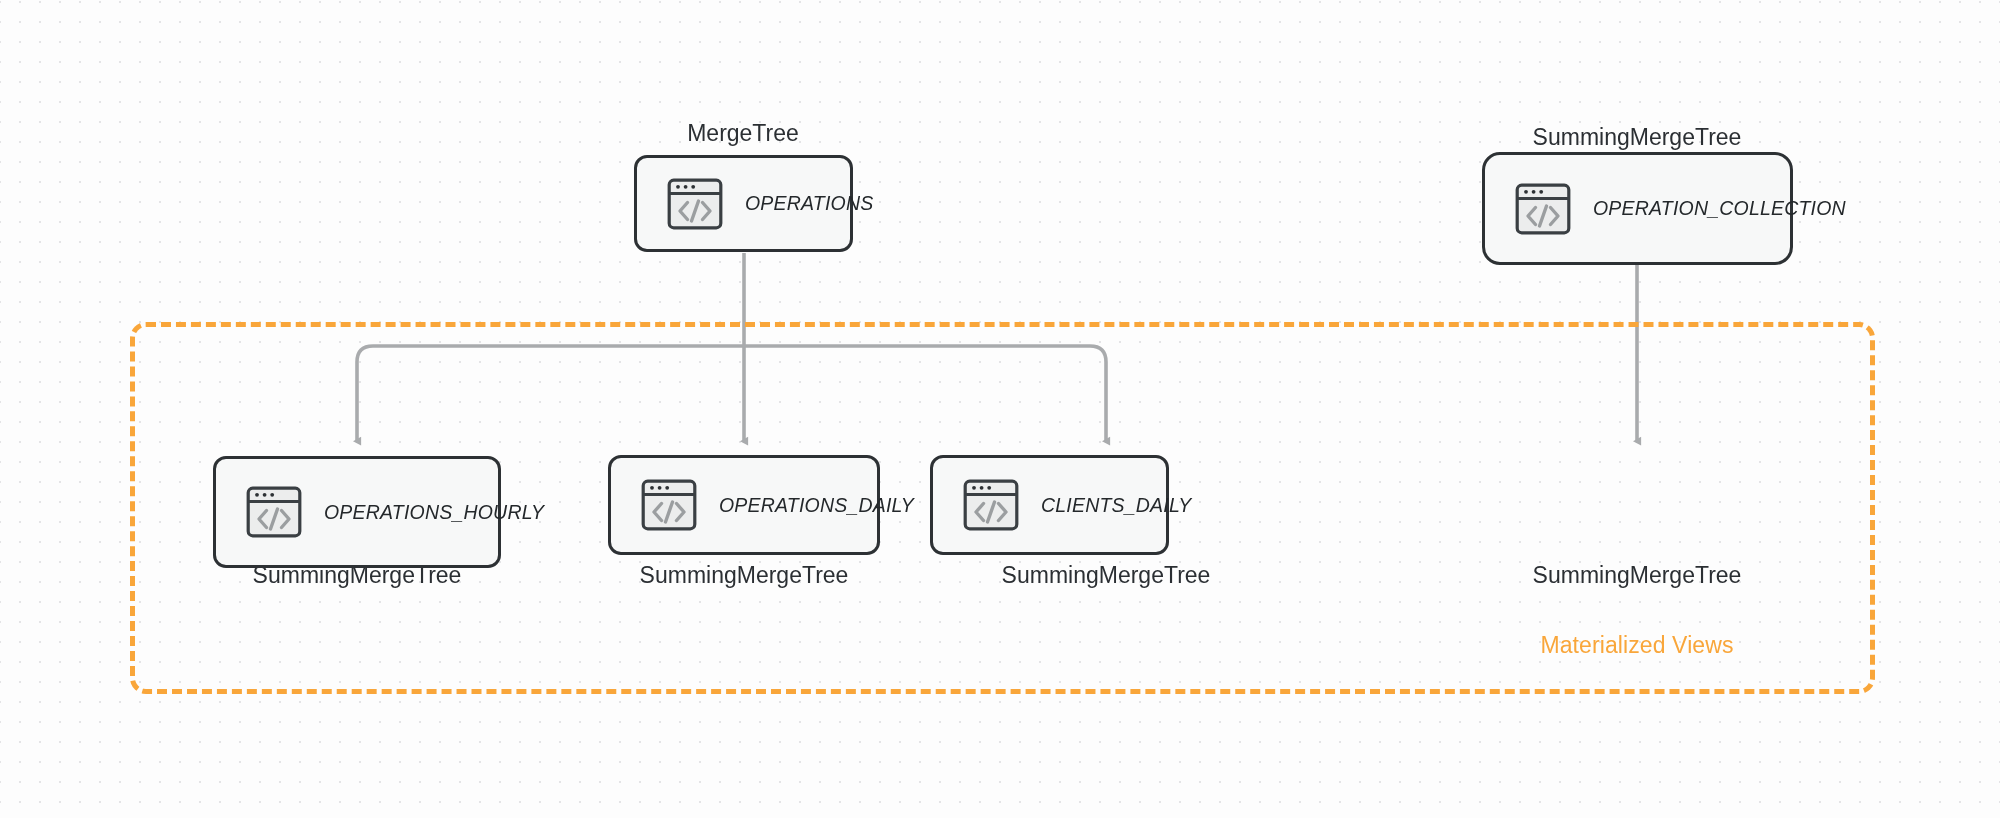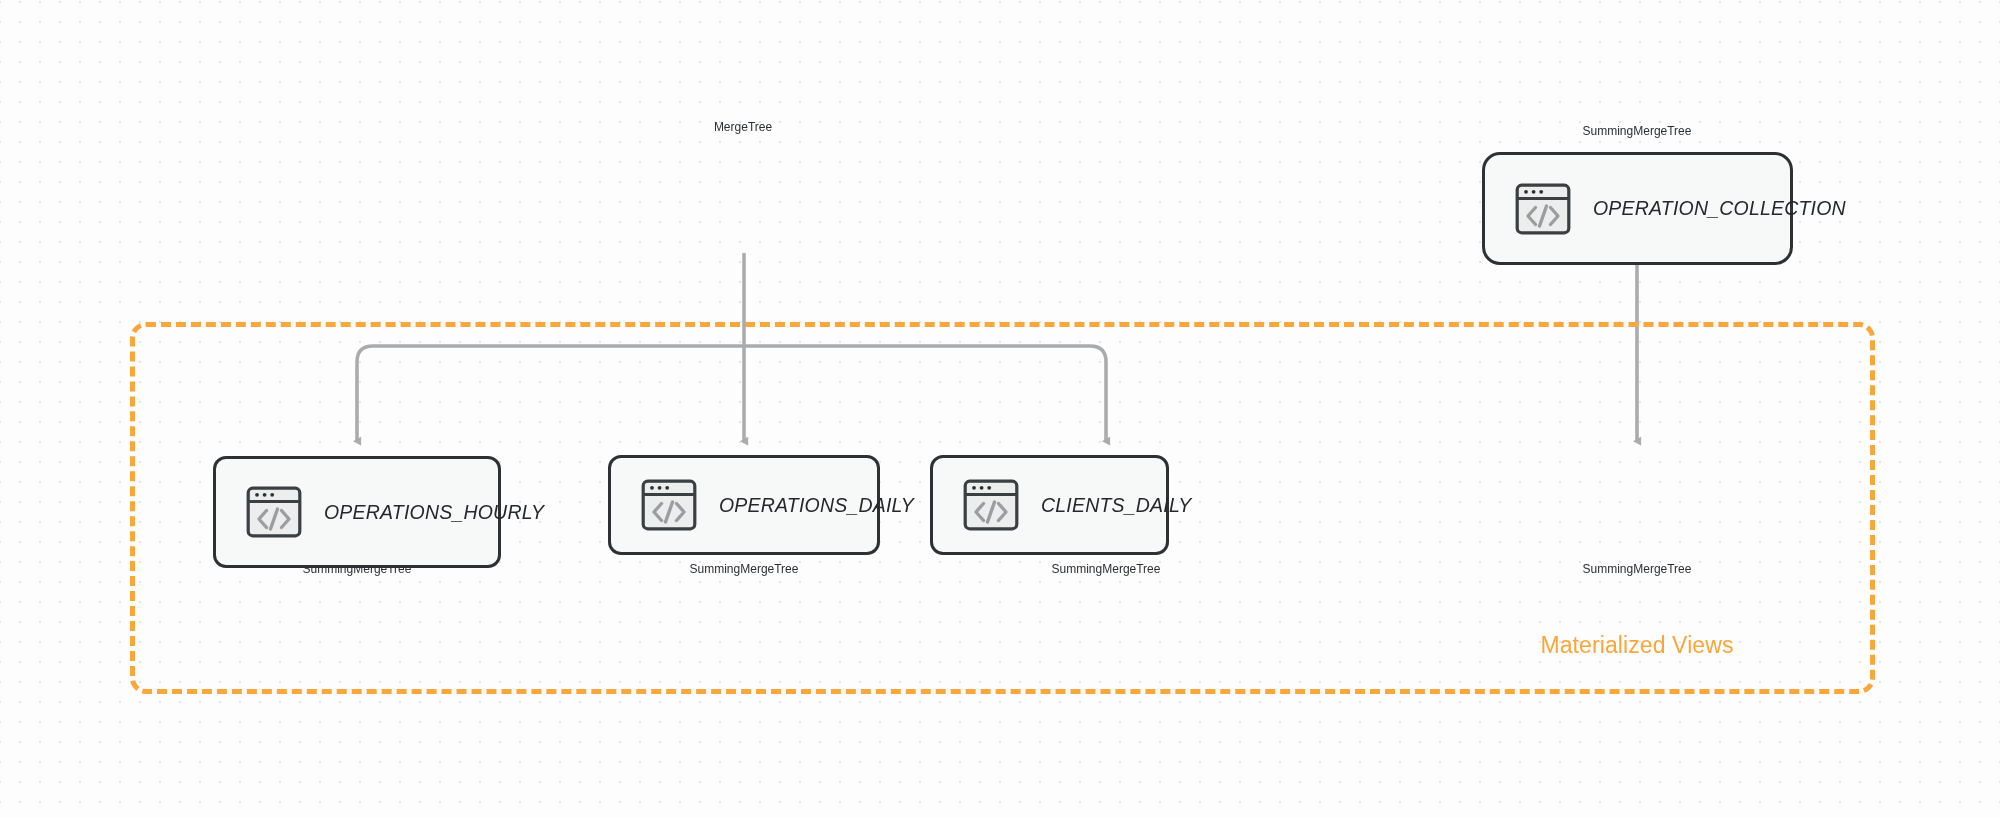--- a/index.html
+++ b/index.html
@@ -68,21 +68,21 @@
     font-style: italic;
     font-size: 19.5px;
     color: #24282b;
     letter-spacing: .2px;
     white-space: nowrap;
   }
 
   
   .engine-label {
     position: absolute;
-    font-size: 12px;
+    font-size: 23px;
     color: #2b2f33;
     white-space: nowrap;
     text-align: right;
     transform: translateX(-50%);
   }
 </style>
 </head>
 <body>
 
 <div id="canvas">
@@ -108,20 +108,35 @@
   <div class="mv-group" style="left:130px; top:322px; width:1745px; height:372px;"></div>
   <div class="mv-label" style="left:1637px; top:632px; transform:translateX(-50%);">Materialized Views</div>
 
   <div class="engine-label" style="left:743px; top:120px;">MergeTree</div>
   <div class="engine-label" style="left:1637px; top:124px;">SummingMergeTree</div>
   <div class="engine-label" style="left:357px; top:562px;">SummingMergeTree</div>
   <div class="engine-label" style="left:744px; top:562px;">SummingMergeTree</div>
   <div class="engine-label" style="left:1106px; top:562px;">SummingMergeTree</div>
   <div class="engine-label" style="left:1637px; top:562px;">SummingMergeTree</div>
 
+  <div class="node" style="left:634px; top:155px; width:219px; height:97px;">
+    <span class="node-icon">
+      <svg viewBox="0 0 56 52">
+        <rect x="2.2" y="2.2" width="51.6" height="47.6" rx="4.5" fill="#eceded" stroke="#3a3f43" stroke-width="3.2"></rect>
+        <path d="M2.2,15.5 H53.8" stroke="#3a3f43" stroke-width="3.2"></path>
+        <circle cx="11" cy="8.8" r="1.9" fill="#2d3134"></circle>
+        <circle cx="18.6" cy="8.8" r="1.9" fill="#2d3134"></circle>
+        <circle cx="26.2" cy="8.8" r="1.9" fill="#2d3134"></circle>
+        <path d="M20.5,24.5 L13,33 L20.5,41.5" fill="none" stroke="#9b9ea0" stroke-width="3.4" stroke-linecap="round" stroke-linejoin="round"></path>
+        <path d="M35.5,24.5 L43,33 L35.5,41.5" fill="none" stroke="#9b9ea0" stroke-width="3.4" stroke-linecap="round" stroke-linejoin="round"></path>
+        <path d="M31.5,23 L24.5,43" fill="none" stroke="#9b9ea0" stroke-width="3.4" stroke-linecap="round"></path>
+      </svg>
+    </span>
+    <span class="node-title">OPERATIONS</span>
+  </div>
 
   <div class="node" style="left:1482px; top:152px; width:311px; height:113px;border-radius:18px;">
     <span class="node-icon">
       <svg viewBox="0 0 56 52">
         <rect x="2.2" y="2.2" width="51.6" height="47.6" rx="4.5" fill="#eceded" stroke="#3a3f43" stroke-width="3.2"></rect>
         <path d="M2.2,15.5 H53.8" stroke="#3a3f43" stroke-width="3.2"></path>
         <circle cx="11" cy="8.8" r="1.9" fill="#2d3134"></circle>
         <circle cx="18.6" cy="8.8" r="1.9" fill="#2d3134"></circle>
         <circle cx="26.2" cy="8.8" r="1.9" fill="#2d3134"></circle>
         <path d="M20.5,24.5 L13,33 L20.5,41.5" fill="none" stroke="#9b9ea0" stroke-width="3.4" stroke-linecap="round" stroke-linejoin="round"></path>

